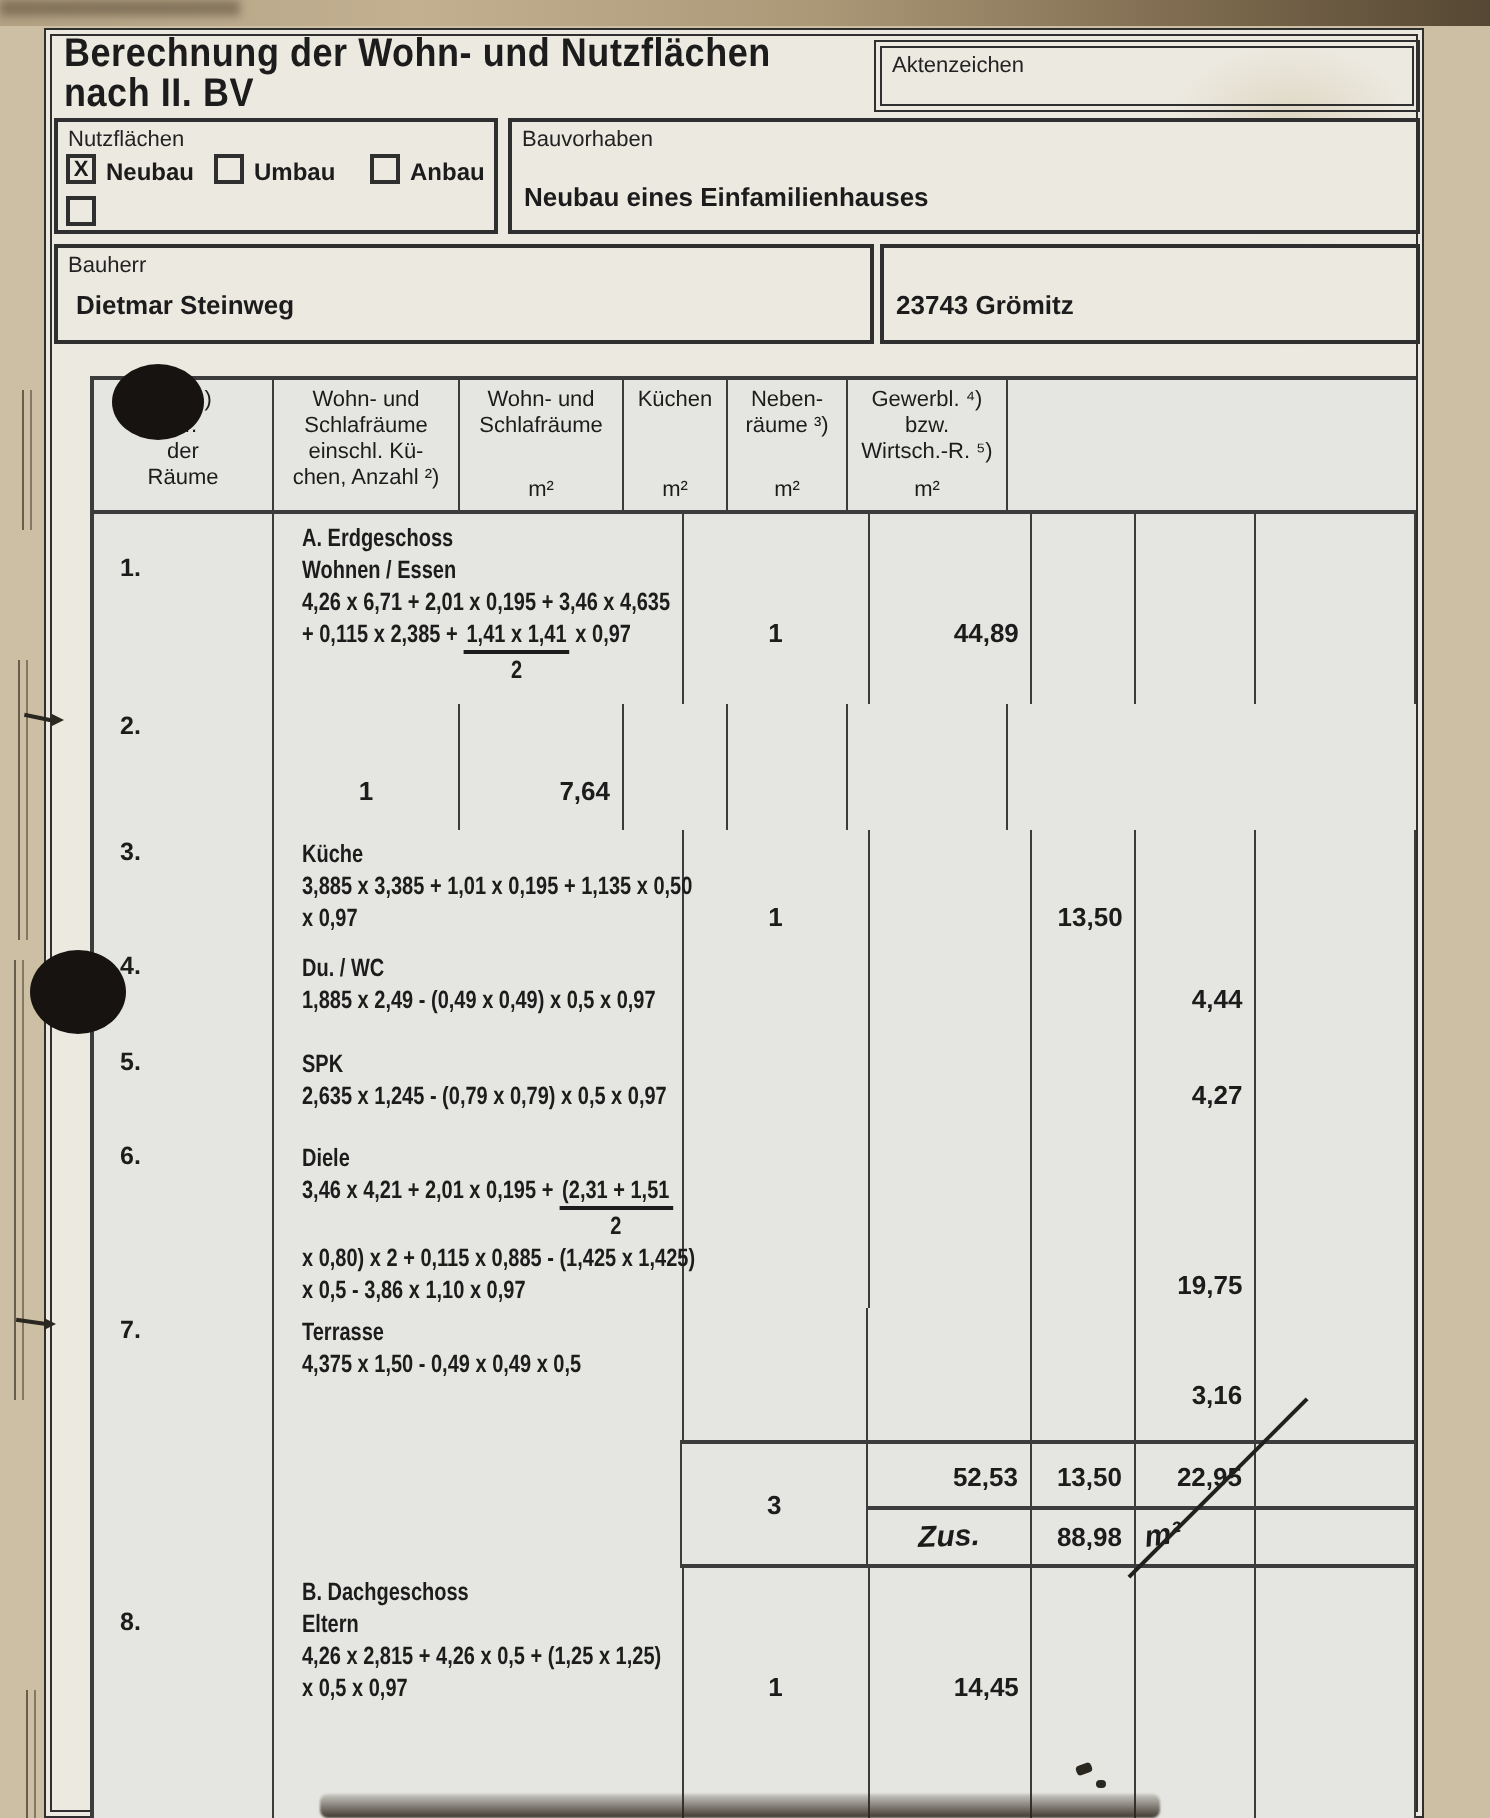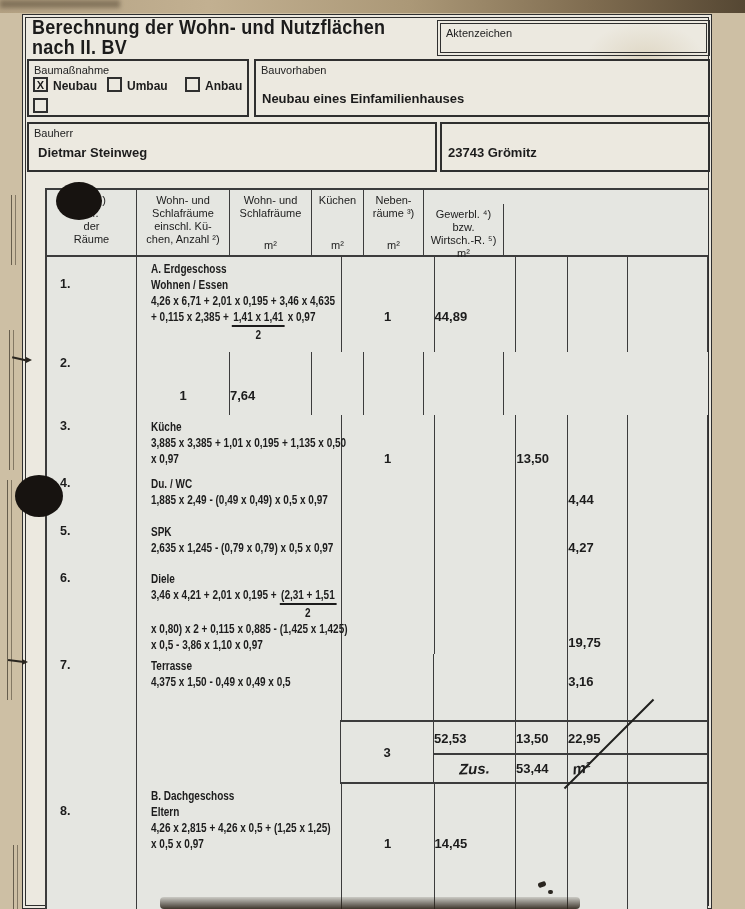--- a/index.html
+++ b/index.html
@@ -43,21 +43,21 @@
     padding-top:4px;white-space:pre-line;display:flex;flex-direction:column;align-items:center;}
   .hc .unit{margin-top:auto;padding-bottom:3px;}
   .trow{display:flex;}
   .cell{border-right:1.5px solid #3c3c3c;height:100%;}
   .nrtxt{padding-left:13px;font-weight:700;font-size:12.5px;}
   .c2inner{transform:scaleX(.8);transform-origin:0 0;white-space:nowrap;}
   .sect,.rlabel,.fline{font-weight:700;font-size:12.5px;line-height:16px;}
   .frac{display:inline-block;vertical-align:top;text-align:center;}
   .frac .num{display:block;border-bottom:2px solid #1c1c1c;padding:0 2px;}
   .frac .den{display:block;line-height:16px;}
-  .val{font-weight:700;font-size:13px;padding-right:6px;text-align:left;}
+  .val{font-weight:700;font-size:13px;padding-right:6px;text-align:right;}
   .val.center{text-align:center;padding-right:0;}
   
   .hw{font-style:italic;font-weight:700;}
   
   .punch{background:#171310;border-radius:50%;}
   .edge-line{border-left:1.5px solid rgba(70,62,48,.75);border-right:1.5px solid rgba(70,62,48,.55);width:5px;}
   .arrow-mark{width:16px;border-bottom:2.5px solid #2a2620;}
   .arrow-head{width:0;height:0;border-left:6px solid #2a2620;border-top:3px solid transparent;border-bottom:3px solid transparent;}
   .strike{border-top:2px solid #20201e;}
   .smudge{background:linear-gradient(180deg,rgba(58,48,34,.15),rgba(44,36,26,.9));border-radius:4px;filter:blur(.6px);}
@@ -80,21 +80,21 @@
 <div class="abs title">
   <div>Berechnung der Wohn- und Nutzflächen</div>
   <div>nach II. BV</div>
 </div>
 
 <div class="abs akten">
   <div class="box-label">Aktenzeichen</div>
 </div>
 
 <div class="abs box baumass">
-  <div class="box-label">Baumaßnahme</div>
+  <div class="box-label">Nutzflächen</div>
   <div class="cb" style="left:4px;top:16px;"><span>X</span></div>
   <div class="cb-label" style="left:24px;top:18px;">Neubau</div>
   <div class="cb" style="left:78px;top:16px;"><span></span></div>
   <div class="cb-label" style="left:98px;top:18px;">Umbau</div>
   <div class="cb" style="left:156px;top:16px;"><span></span></div>
   <div class="cb-label" style="left:176px;top:18px;">Anbau</div>
   <div class="cb" style="left:4px;top:37px;"></div>
 </div>
 
 <div class="abs box bauvor">
@@ -119,21 +119,21 @@
 Räume</div></div>
       <div class="hc" style="width: 93px;"><div style="white-space: pre-line;">Wohn- und
 Schlafräume
 einschl. Kü-
 chen, Anzahl ²)</div></div>
       <div class="hc" style="width: 82px;"><div style="white-space: pre-line;">Wohn- und
 Schlafräume</div><div class="unit">m²</div></div>
       <div class="hc" style="width: 52px;"><div style="white-space: pre-line;">Küchen</div><div class="unit">m²</div></div>
       <div class="hc" style="width: 60px;"><div style="white-space: pre-line;">Neben-
 räume ³)</div><div class="unit">m²</div></div>
-      <div class="hc" style="width: 80px; margin-top: 14px;"><div style="white-space: pre-line;">Gewerbl. ⁴)
+      <div class="hc" style="width: 80px;"><div style="white-space: pre-line;">Gewerbl. ⁴)
 bzw.
 Wirtsch.-R. ⁵)</div><div class="unit">m²</div></div>
     </div>
   <div id="tbody">
       <div class="trow" style="height: 95px;">
         <div class="cell" style="width: 90px;">
           <div class="nrtxt" style="margin-top: 20px;">1.</div>
         </div>
         <div class="cell" style="width: 205px; padding: 4px 0px 0px 14px;">
           <div class="c2inner">
@@ -251,21 +251,21 @@
         <div class="cell" style="width: 205px; padding: 4px 0px 0px 14px;">
           <div class="c2inner">
             <div class="rlabel">Terrasse</div>
             <div class="fline">4,375 x 1,50 - 0,49 x 0,49 x 0,5</div>
           </div>
         </div>
         <div class="cell" style="width: 93px;"></div>
         <div class="cell" style="width: 82px;"></div>
         <div class="cell" style="width: 52px;"></div>
         <div class="cell" style="width: 60px;">
-          <div class="val" style="margin-top: 20px;">3,16</div>
+          <div class="val" style="margin-top: 36px;">3,16</div>
         </div>
         <div class="cell" style="width: 80px;"></div>
       </div>
       <div class="trow" style="height: 64px;">
         <div class="cell" style="width: 90px;"></div>
         <div class="cell" style="width: 205px;"></div>
         <div class="cell" style="width: 93px; border-top: 2px solid rgb(60, 60, 60); border-bottom: 2px solid rgb(60, 60, 60); display: flex; align-items: center; justify-content: center;">
           <div class="val center">3</div>
         </div>
         <div style="width: 274px; border-bottom: 2px solid rgb(60, 60, 60);">
@@ -279,21 +279,21 @@
             <div class="cell" style="width: 60px;">
               <div class="val" style="margin-top: 9px;">22,95</div>
             </div>
             <div class="cell" style="width: 80px;"></div>
           </div>
           <div style="display: flex; height: 29px; border-top: 2px solid rgb(60, 60, 60);">
             <div class="cell" style="width: 82px; display: flex; align-items: center; justify-content: center;">
               <div class="hw" style="font-size: 15px; transform: rotate(-2deg);">Zus.</div>
             </div>
             <div class="cell" style="width: 52px;">
-              <div class="val" style="margin-top: 6px;">53,44</div>
+              <div class="val" style="margin-top: 6px;">88,98</div>
             </div>
             <div class="cell" style="width: 60px;">
               <div class="hw" style="font-size: 15px; transform: rotate(-8deg); padding: 2px 0px 0px 4px;">m²</div>
             </div>
             <div class="cell" style="width: 80px;"></div>
           </div>
         </div>
       </div>
       <div class="trow" style="height: 127px;">
         <div class="cell" style="width: 90px;">

